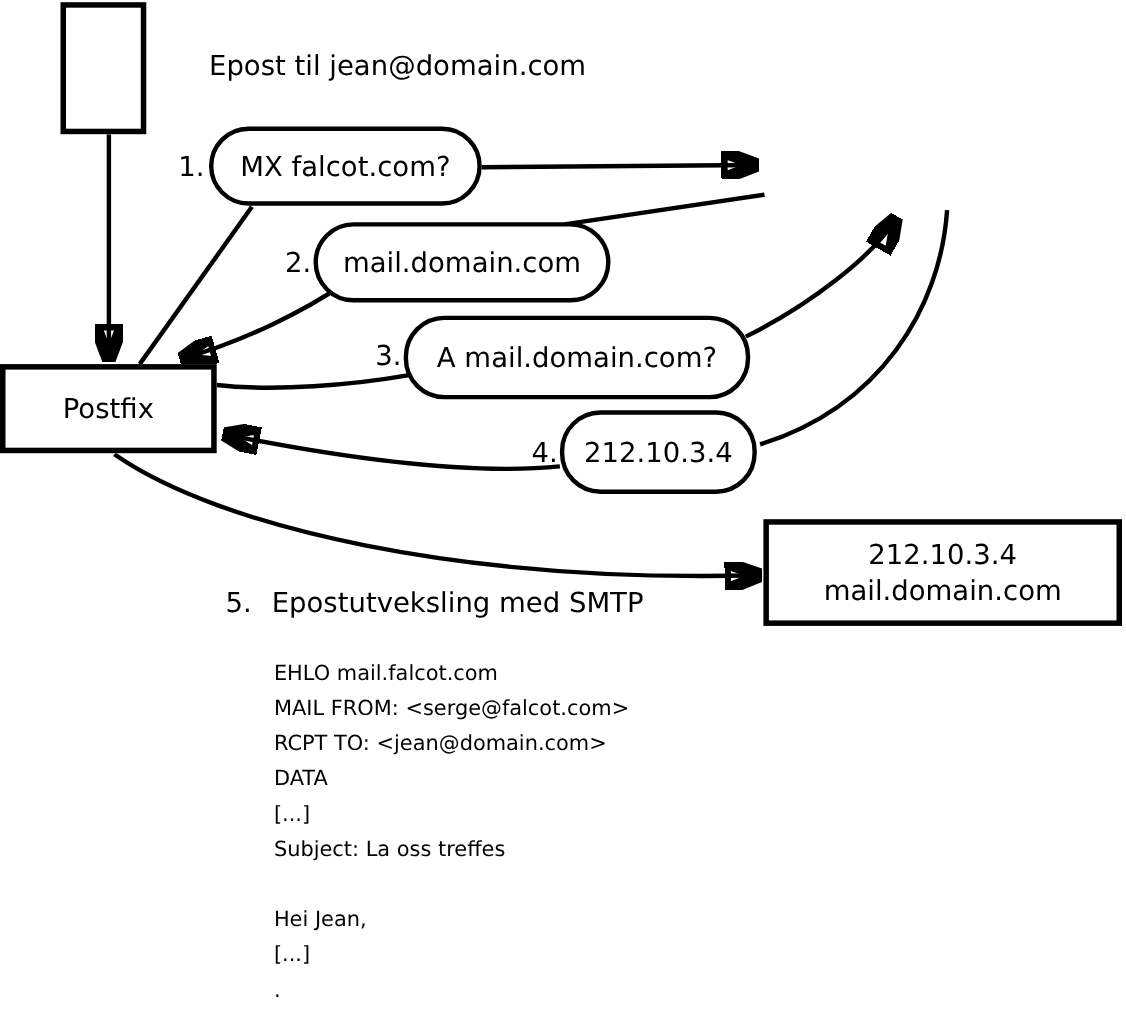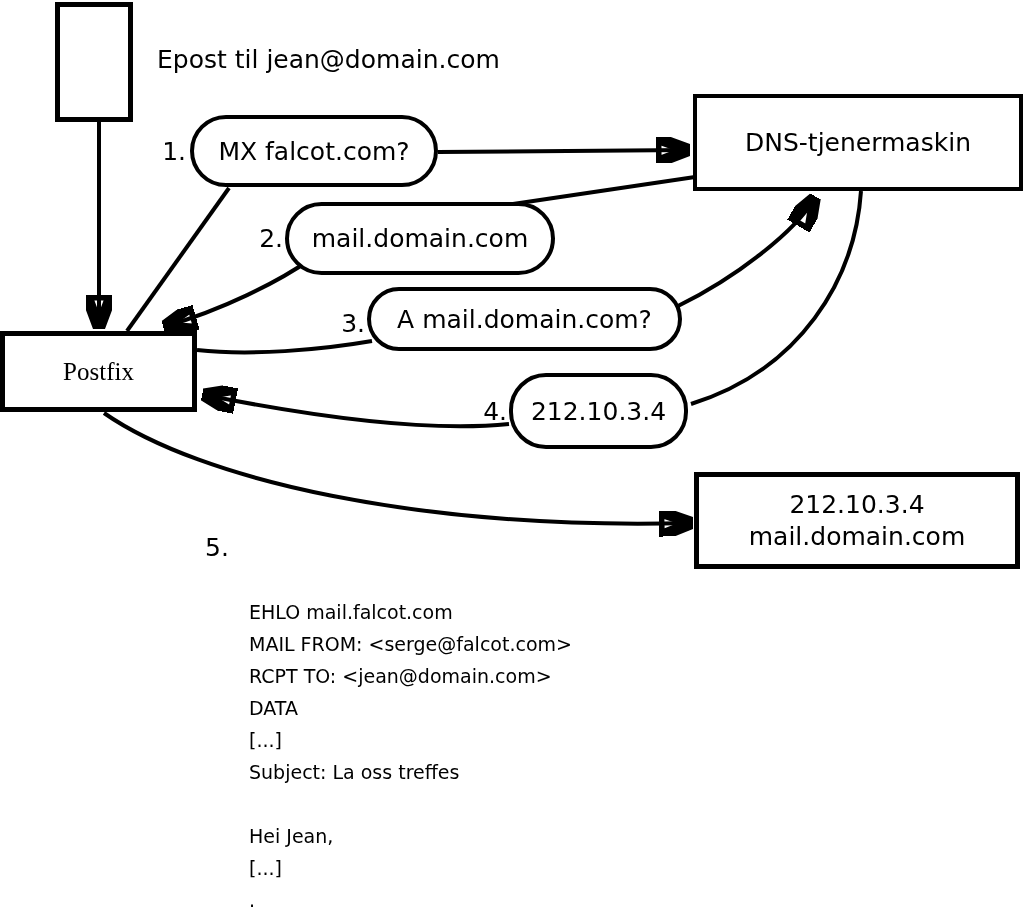--- a/index.html
+++ b/index.html
@@ -41,39 +41,39 @@
     text-align: center;
     white-space: nowrap;
   }
   .num {
     position: absolute;
     display: flex;
     align-items: center;
     justify-content: flex-end;
     text-align: right;
   }
-  .free-label { position: absolute; white-space: nowrap; }
+  .free-label { position: absolute; white-space: nowrap; margin-left: 33px; }
   .step5 { position: absolute; left: 205px; top: 533px; display: flex; white-space: nowrap; }
   .step5 .n { width: 22px; margin-right: 20px; display: inline-block; }
   .smtp {
     position: absolute;
     left: 249px; top: 596px;
     white-space: pre;
     line-height: 32px;
     font-size: 19px;
   }
   .mailserver-lines { line-height: 32px; }
   
   #sender-box   { left: 55px;  top: 2px;   width: 78px;  height: 120px; }
-  #postfix-box  { left: 0px;   top: 331px; width: 197px; height: 81px; font-family: Liberation Serif, serif;  }
+  #postfix-box  { left: 0px;   top: 331px; width: 197px; height: 81px;  }
   #dns-box      { left: 693px; top: 94px;  width: 330px; height: 97px;  }
   #mailserver-box { left: 694px; top: 472px; width: 326px; height: 97px; }
   #pill-1 { left: 190px; top: 115px; width: 248px; height: 72px; }
   #pill-2 { left: 285px; top: 202px; width: 270px; height: 73px; }
-  #pill-3 { left: 367px; top: 287px; width: 315px; height: 64px; }
+  #pill-3 { left: 367px; top: 287px; width: 315px; height: 76px; }
   #pill-4 { left: 509px; top: 373px; width: 179px; height: 76px; }
   #num-1 { left: 130px; top: 115px; width: 56px; height: 72px; }
   #num-2 { left: 225px; top: 202px; width: 58px; height: 73px; }
   #num-3 { left: 305px; top: 287px; width: 60px; height: 72px; }
   #num-4 { left: 447px; top: 373px; width: 60px; height: 76px; }
   #email-note { left: 157px; top: 45px; }
 </style>
 </head>
 <body>
 
@@ -118,33 +118,31 @@
 
   <div id="num-4" class="num">4.</div>
   <div id="pill-4" class="pill">
     <span>212.10.3.4</span>
   </div>
 
   <div id="postfix-box" class="box thick">
     <span>Postfix</span>
   </div>
 
-  <div id="dns-box" class="box">
-    <span>DNS-tjenermaskin</span>
-  </div>
 
   <div id="mailserver-box" class="box thick">
     <div class="mailserver-lines">
       <div>212.10.3.4</div>
       <div>mail.domain.com</div>
     </div>
   </div>
 
   <div class="step5">
     <span class="n">5.</span>
+    <span>Epostutveksling med SMTP</span>
   </div>
 
   <div class="smtp">EHLO mail.falcot.com
 MAIL FROM: &lt;serge@falcot.com&gt;
 RCPT TO: &lt;jean@domain.com&gt;
 DATA
 [...]
 Subject: La oss treffes
 
 Hei Jean,

